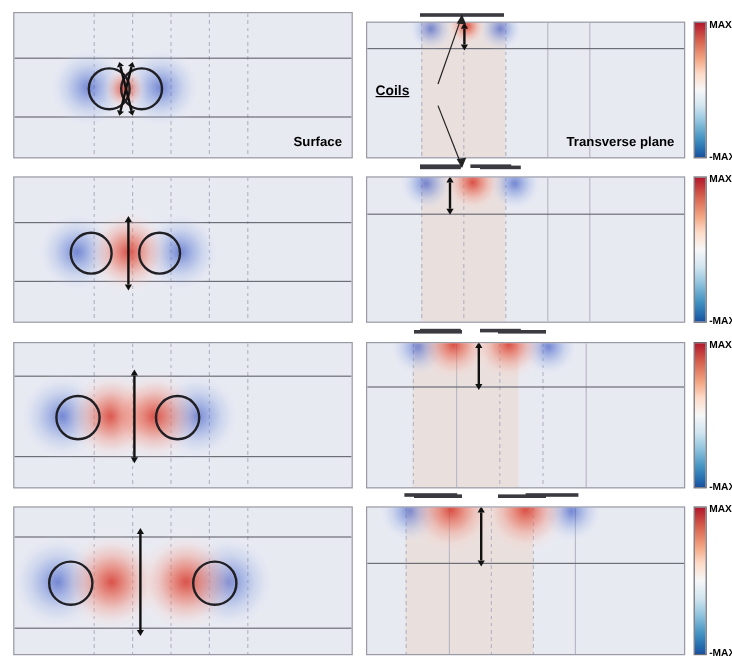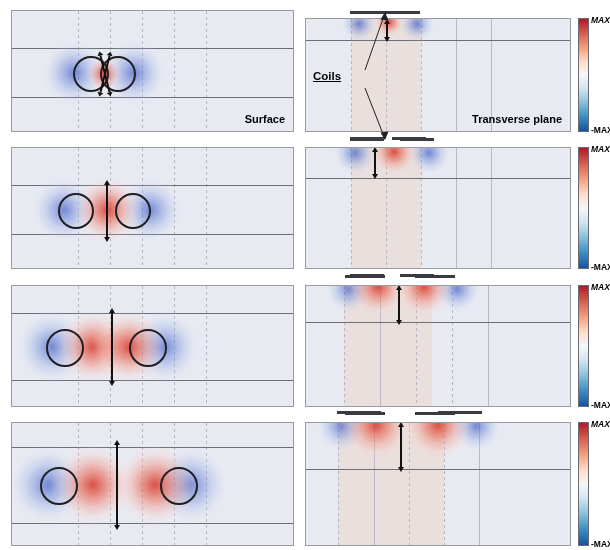--- a/index.html
+++ b/index.html
@@ -115,21 +115,21 @@
       #f7f7f7 50%,
       #d1e5f0 62%,
       #92c5de 73%,
       #4393c3 86%,
       #2166ac 96%,
       #1b4f9c 100%);
   }
   .cbar-tick{
     position:absolute;left:13px;font-size:8.5px;font-weight:bold;color:#000;white-space:nowrap;
   }
-  .cbar-tick.top{top:-3px;font-style:italic;}
+  .cbar-tick.top{top:-3px;}
   .cbar-tick.bot{bottom:-3px;}
 </style>
 </head>
 <body>
 
 <div class="figure">
 
   <div class="row" style="top:6px;">
 
     <div class="panel panel-right" style="top:12px;height:114px;">

